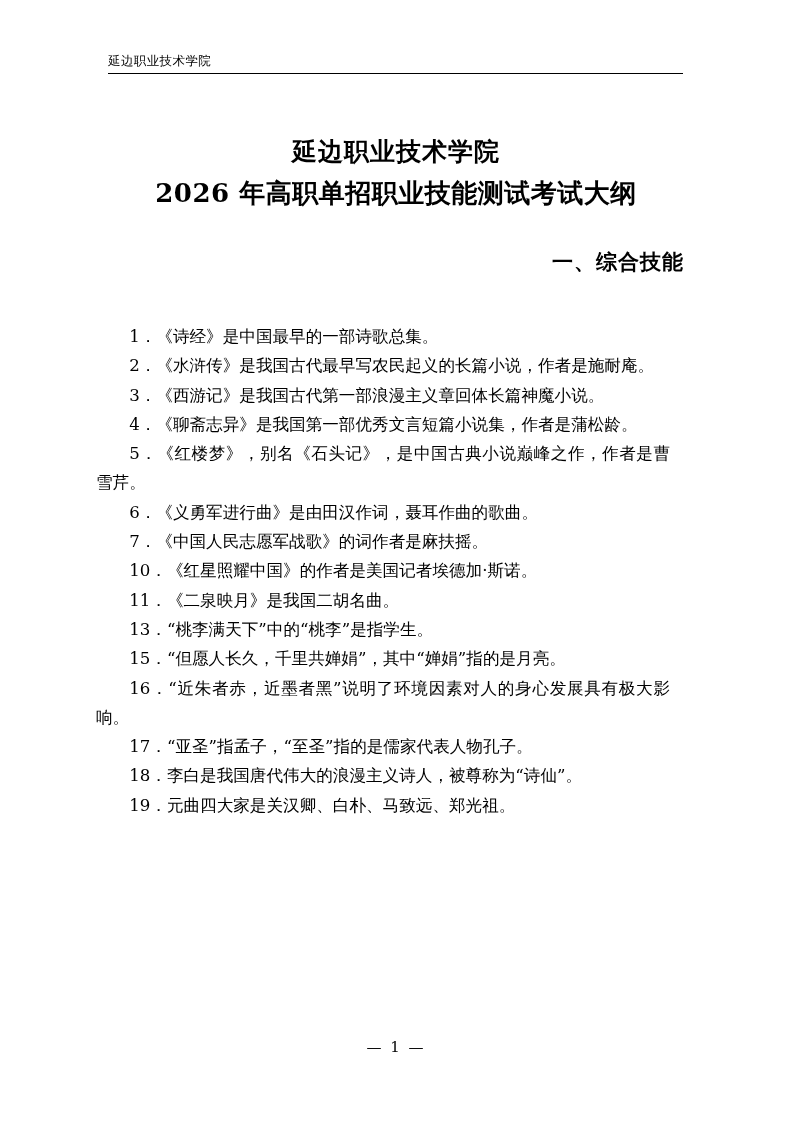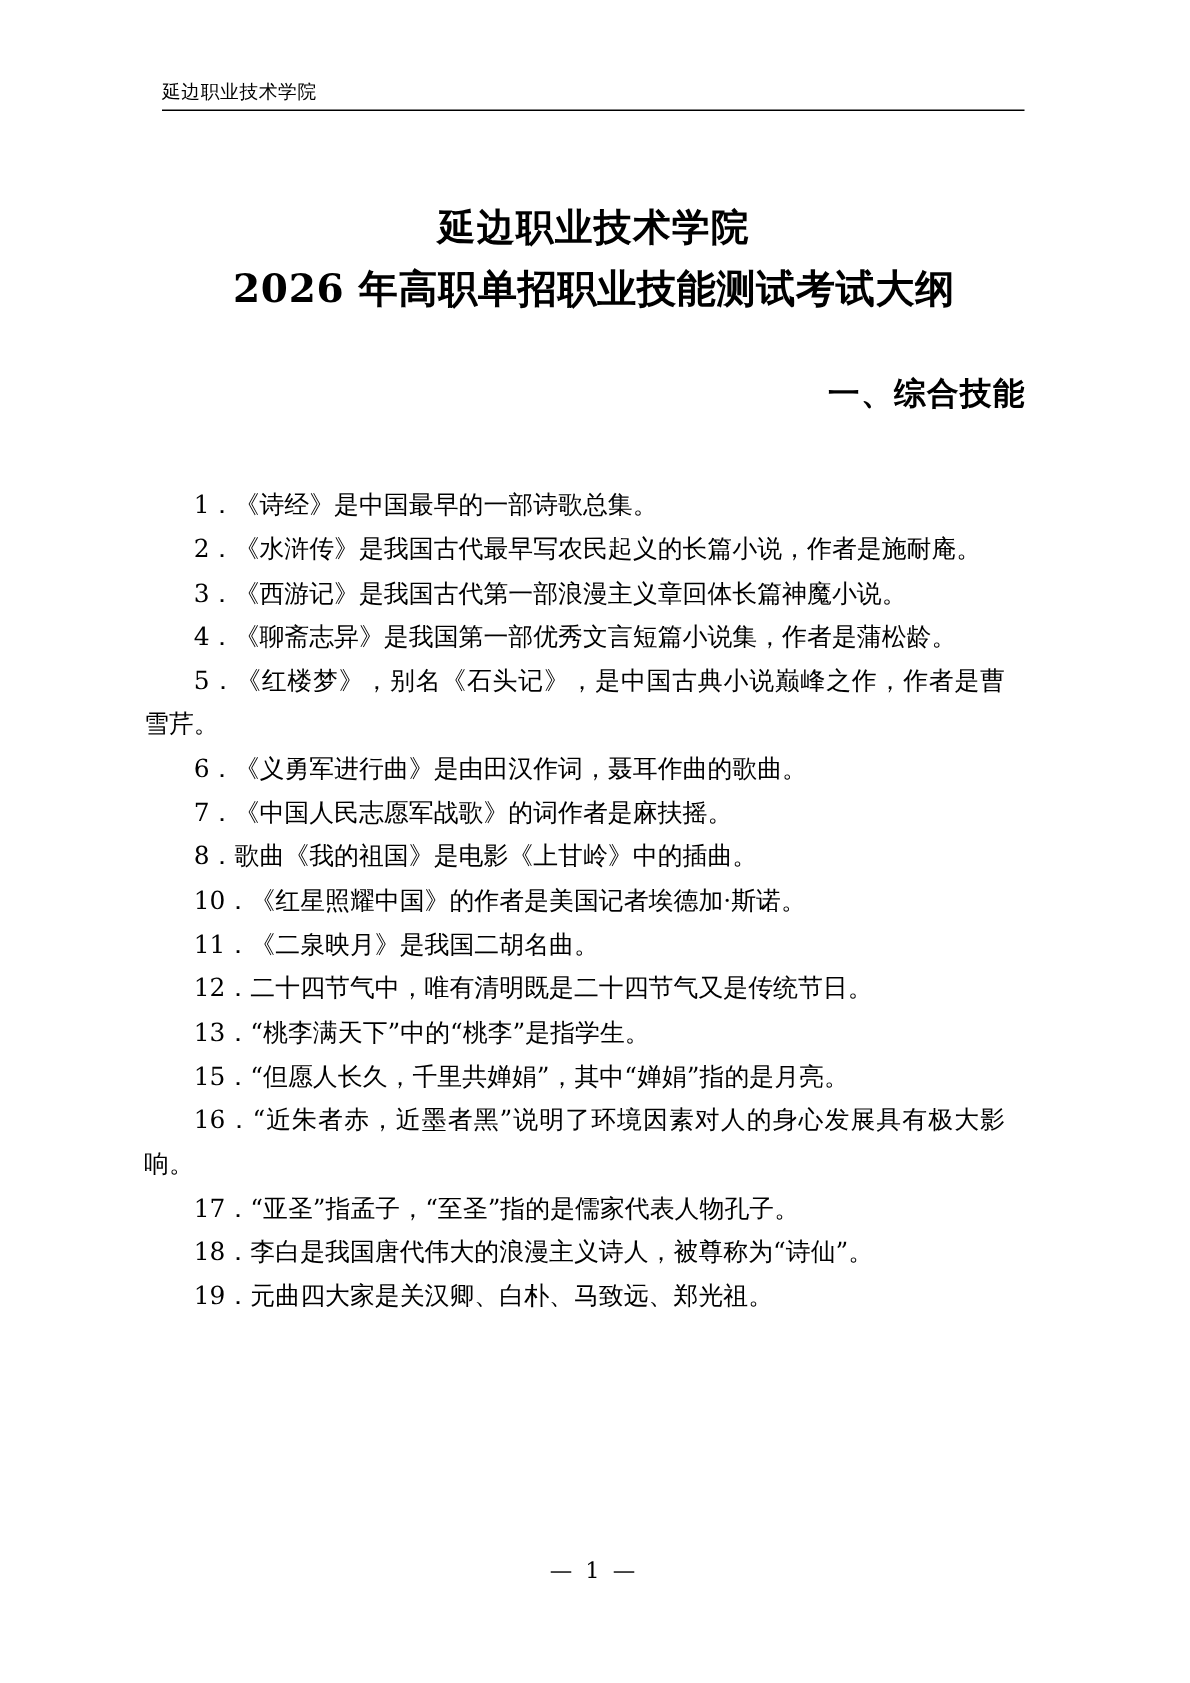--- a/index.html
+++ b/index.html
@@ -127,24 +127,22 @@
   <div class="section-heading">一、综合技能</div>
 
   <div class="body-block">
     <p class="body-item">1．《诗经》是中国最早的一部诗歌总集。</p>
     <p class="body-item">2．《水浒传》是我国古代最早写农民起义的长篇小说，作者是施耐庵。</p>
     <p class="body-item">3．《西游记》是我国古代第一部浪漫主义章回体长篇神魔小说。</p>
     <p class="body-item">4．《聊斋志异》是我国第一部优秀文言短篇小说集，作者是蒲松龄。</p>
     <p class="body-item">5．《红楼梦》，别名《石头记》，是中国古典小说巅峰之作，作者是曹雪芹。</p>
     <p class="body-item">6．《义勇军进行曲》是由田汉作词，聂耳作曲的歌曲。</p>
     <p class="body-item">7．《中国人民志愿军战歌》的词作者是麻扶摇。</p>
-    <p class="body-item">8．歌曲《我的祖国》是电影《上甘岭》中的插曲。</p>
     <p class="body-item">10．《红星照耀中国》的作者是美国记者埃德加·斯诺。</p>
     <p class="body-item">11．《二泉映月》是我国二胡名曲。</p>
-    <p class="body-item">12．二十四节气中，唯有清明既是二十四节气又是传统节日。</p>
     <p class="body-item">13．“桃李满天下”中的“桃李”是指学生。</p>
     <p class="body-item">15．“但愿人长久，千里共婵娟”，其中“婵娟”指的是月亮。</p>
     <p class="body-item">16．“近朱者赤，近墨者黑”说明了环境因素对人的身心发展具有极大影响。</p>
     <p class="body-item">17．“亚圣”指孟子，“至圣”指的是儒家代表人物孔子。</p>
     <p class="body-item">18．李白是我国唐代伟大的浪漫主义诗人，被尊称为“诗仙”。</p>
     <p class="body-item">19．元曲四大家是关汉卿、白朴、马致远、郑光祖。</p>
   </div>
 
   <div class="page-footer">— 1 —</div>
 

